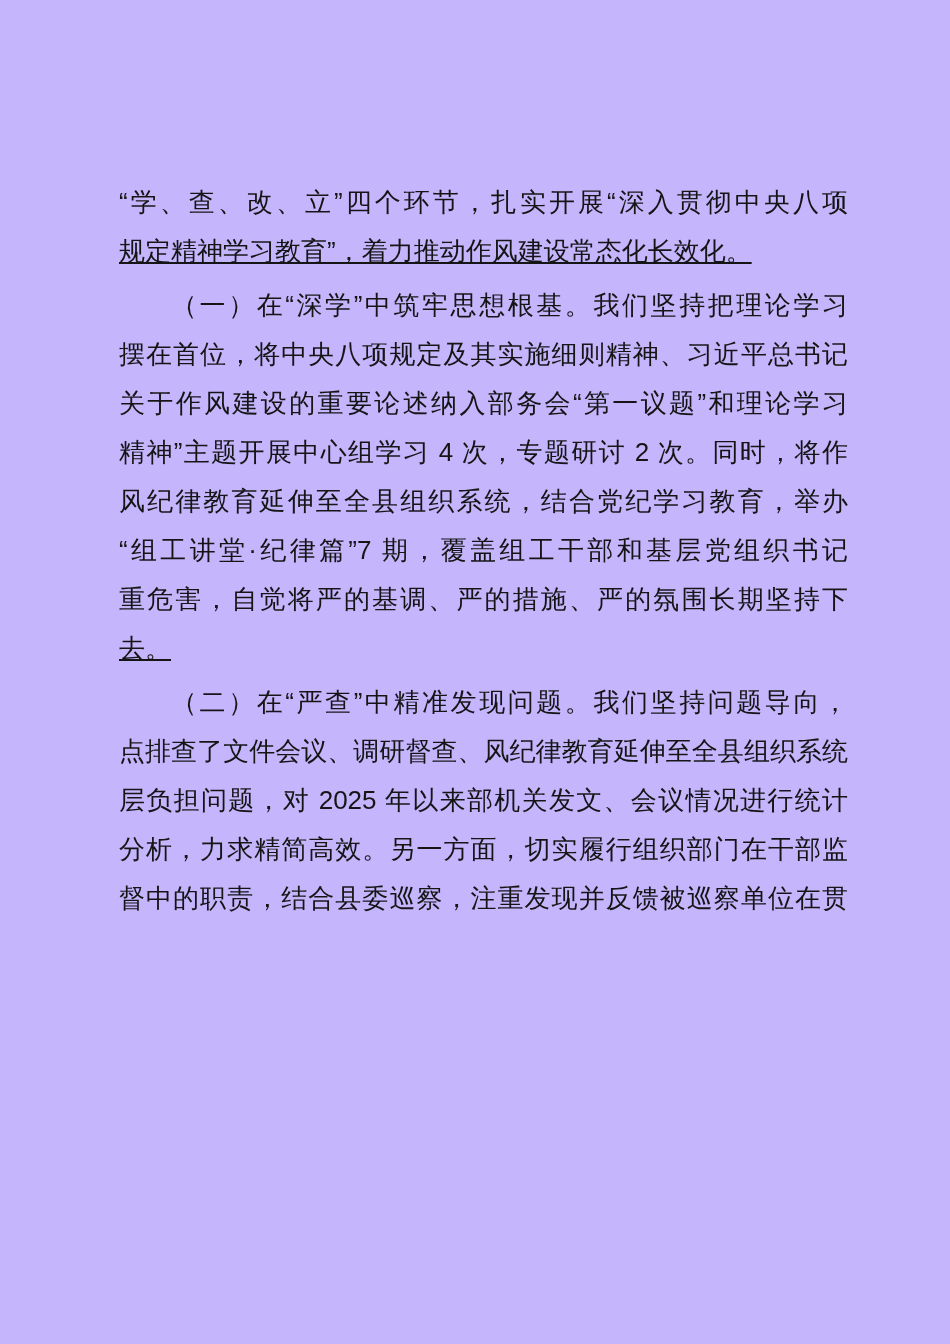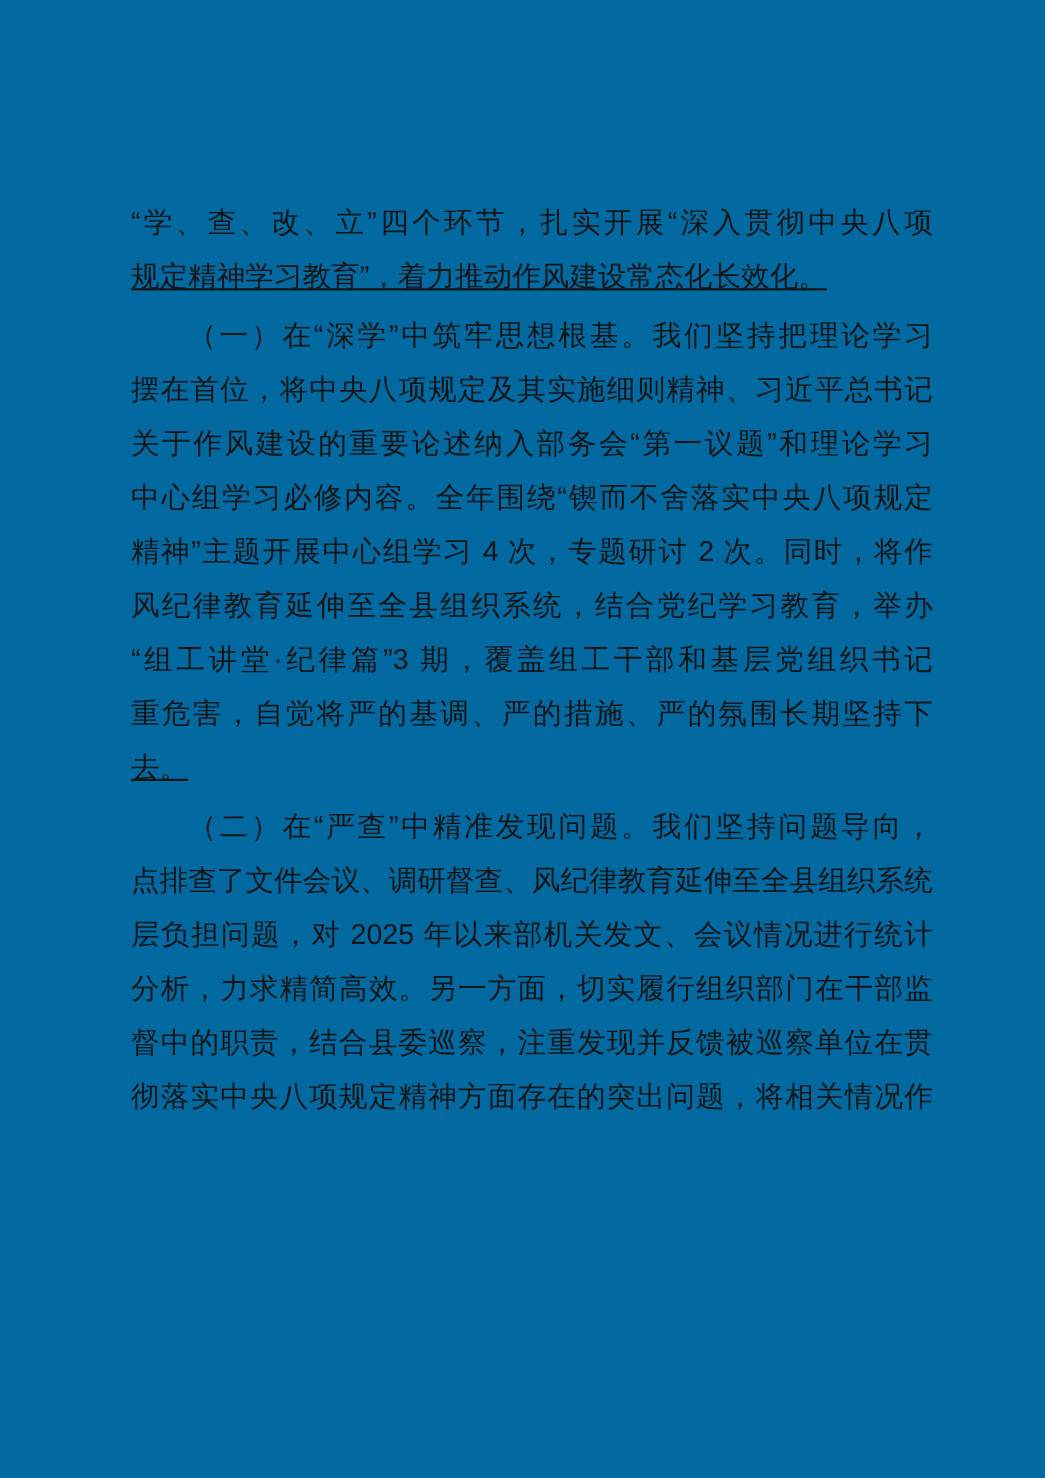--- a/index.html
+++ b/index.html
@@ -42,39 +42,37 @@
     text-indent: 52px;
   }
   .line.last-left {
     text-align-last: left;
     text-decoration: underline;
   }
 </style>
 </head>
 <body>
 
-<div class="page" style="background: #0369a1;">
+<div class="page" style="background: #c4b5fd;">
   <div class="text-block" style="color: rgb(21, 21, 21);">
       <div class="paragraph">
         <div class="line">“学、查、改、立”四个环节，扎实开展“深入贯彻中央八项</div>
         <div class="line last-left">规定精神学习教育”，着力推动作风建设常态化长效化。</div>
       </div>
       <div class="paragraph">
         <div class="line indent">（一）在“深学”中筑牢思想根基。我们坚持把理论学习</div>
         <div class="line">摆在首位，将中央八项规定及其实施细则精神、习近平总书记</div>
         <div class="line">关于作风建设的重要论述纳入部务会“第一议题”和理论学习</div>
-        <div class="line">中心组学习必修内容。全年围绕“锲而不舍落实中央八项规定</div>
         <div class="line">精神”主题开展中心组学习 4 次，专题研讨 2 次。同时，将作</div>
         <div class="line">风纪律教育延伸至全县组织系统，结合党纪学习教育，举办</div>
-        <div class="line">“组工讲堂·纪律篇”3 期，覆盖组工干部和基层党组织书记</div>
+        <div class="line">“组工讲堂·纪律篇”7 期，覆盖组工干部和基层党组织书记</div>
         <div class="line">重危害，自觉将严的基调、严的措施、严的氛围长期坚持下</div>
         <div class="line last-left">去。</div>
       </div>
       <div class="paragraph">
         <div class="line indent">（二）在“严查”中精准发现问题。我们坚持问题导向，</div>
         <div class="line">点排查了文件会议、调研督查、风纪律教育延伸至全县组织系统</div>
         <div class="line">层负担问题，对 2025 年以来部机关发文、会议情况进行统计</div>
         <div class="line">分析，力求精简高效。另一方面，切实履行组织部门在干部监</div>
         <div class="line">督中的职责，结合县委巡察，注重发现并反馈被巡察单位在贯</div>
-        <div class="line">彻落实中央八项规定精神方面存在的突出问题，将相关情况作</div>
       </div>
     </div>
 </div>
 
 </body></html>

